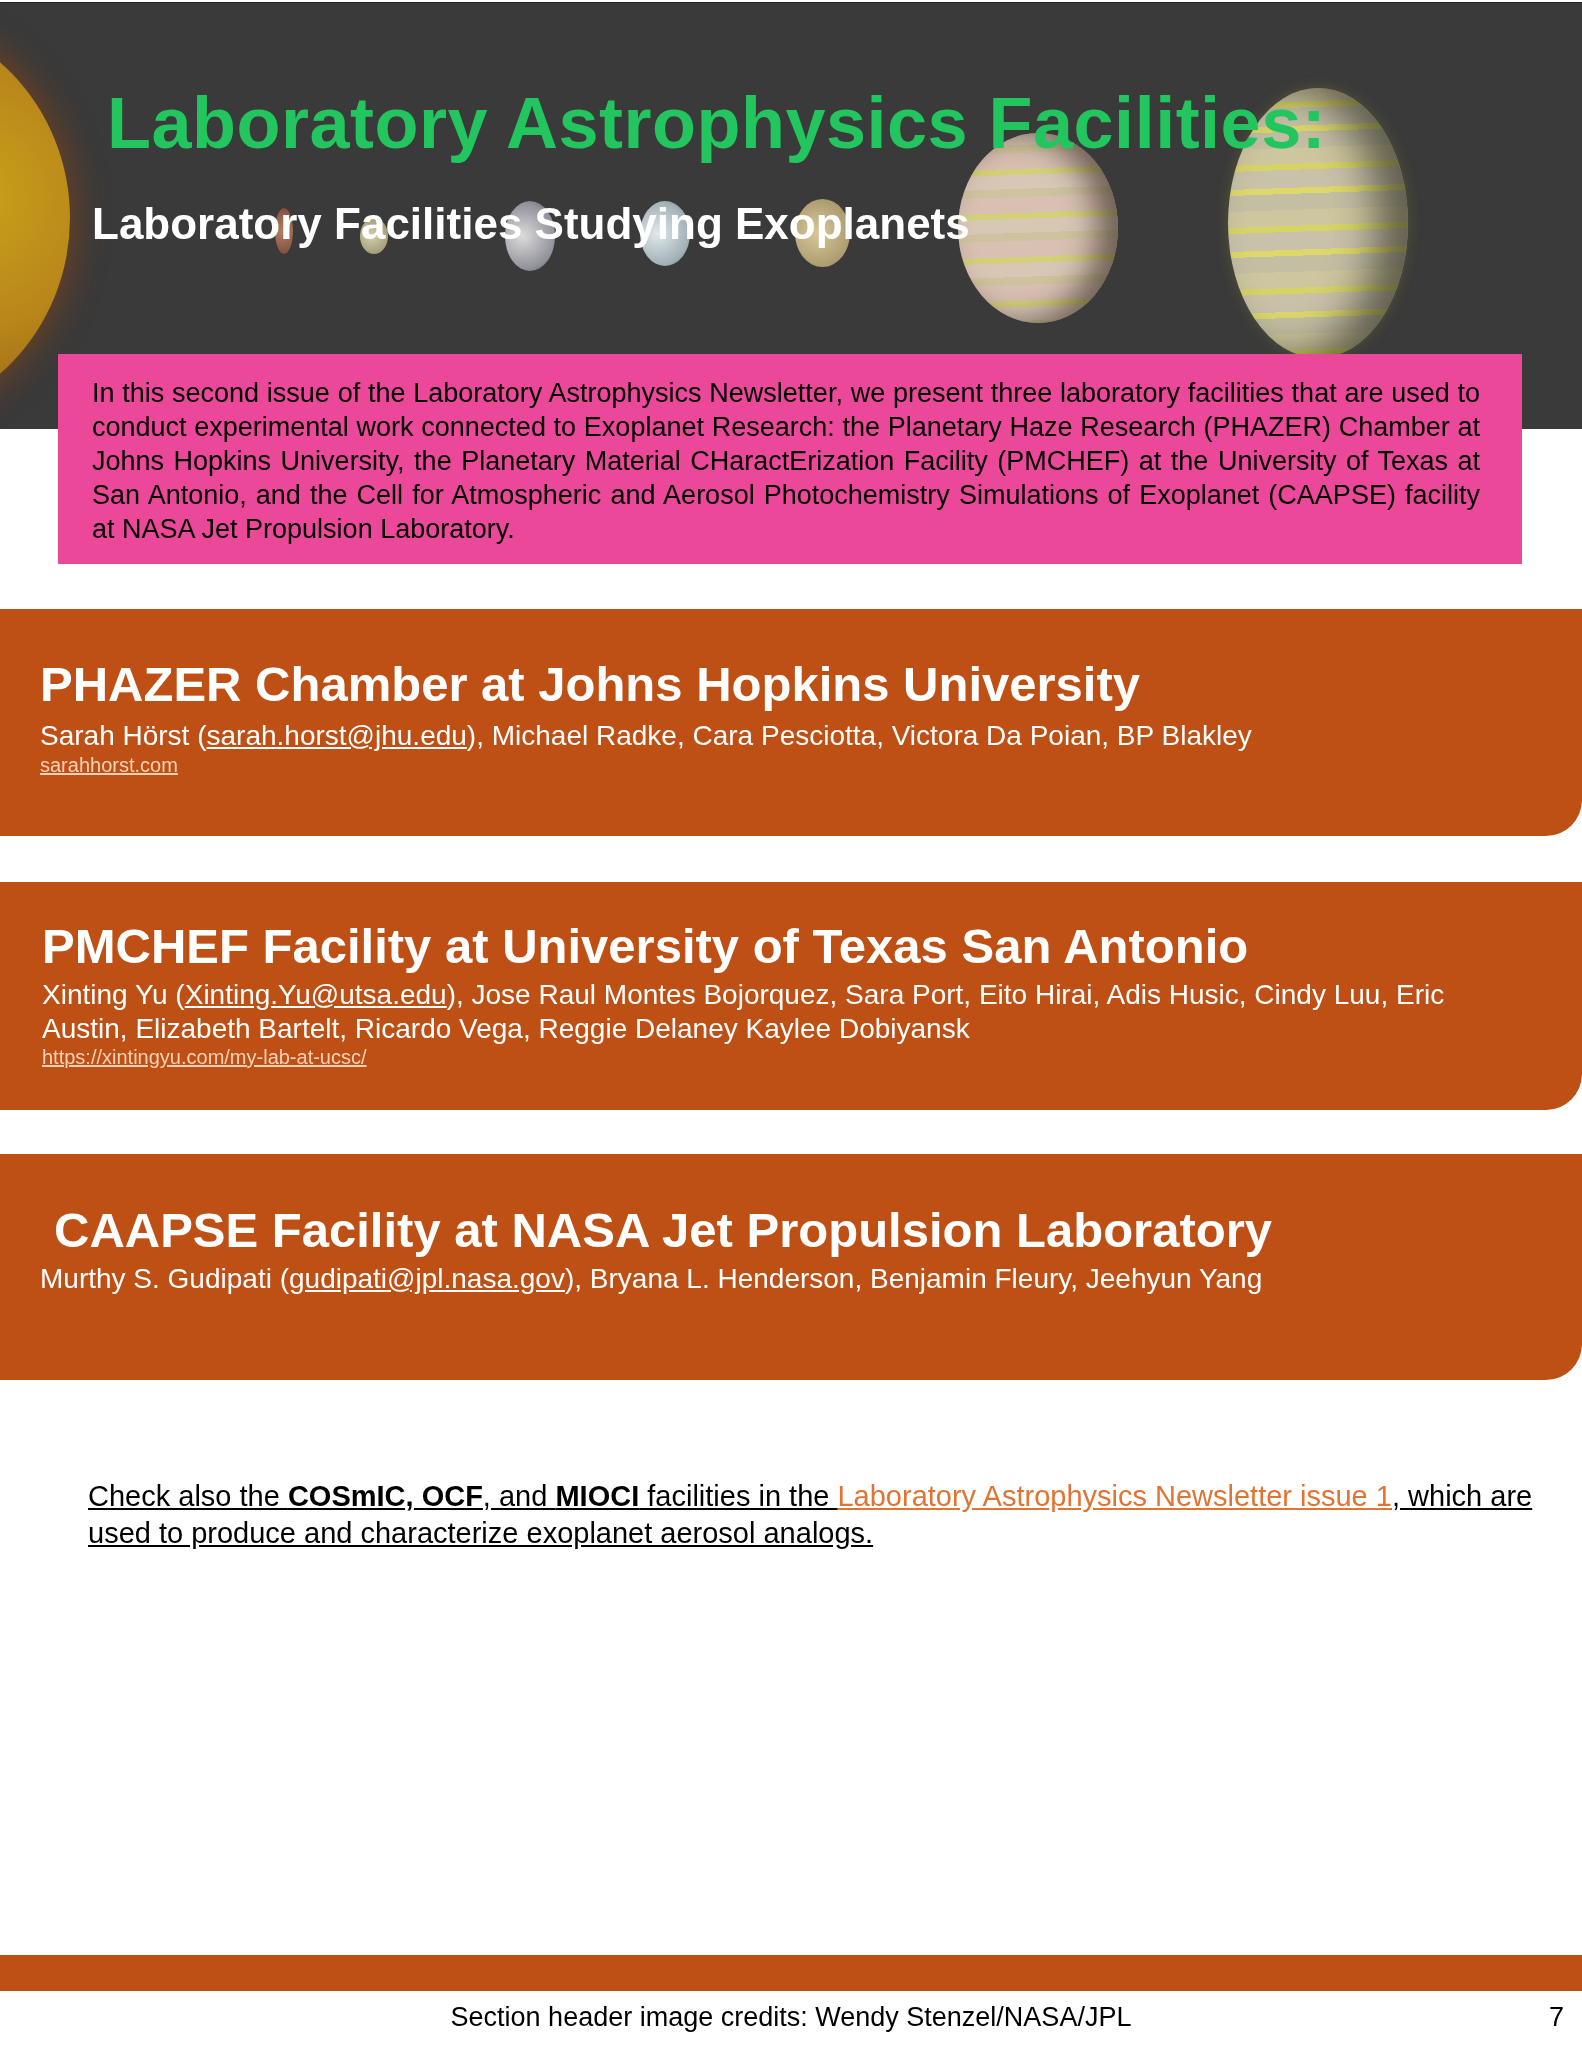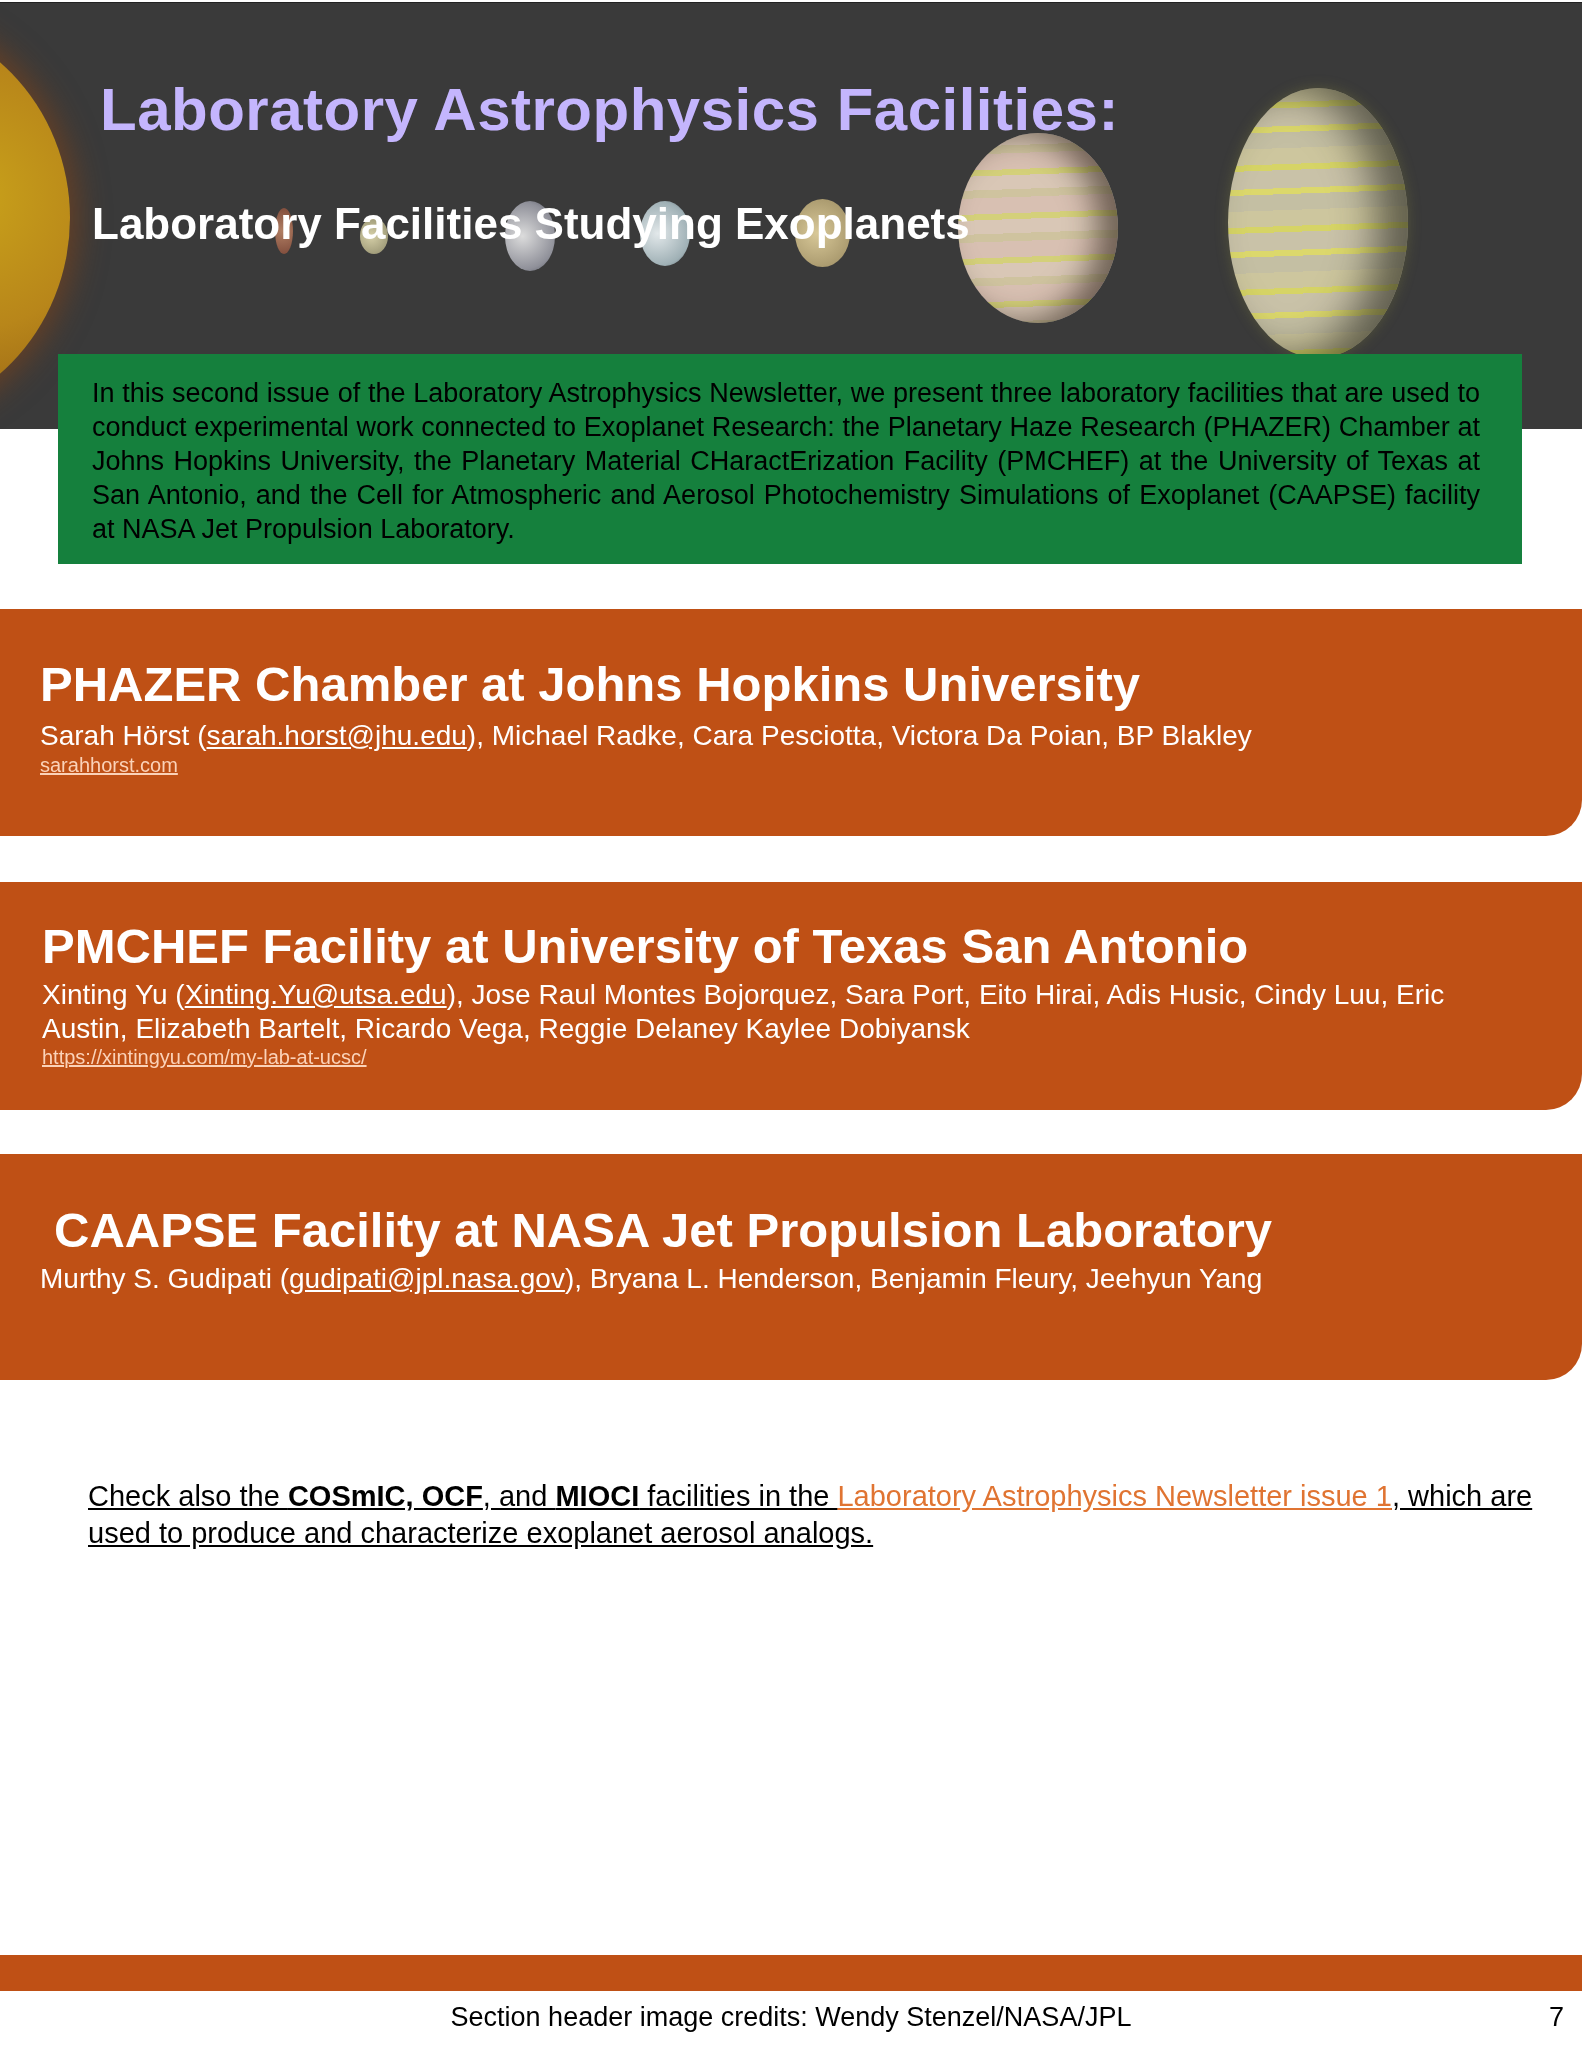--- a/index.html
+++ b/index.html
@@ -19,27 +19,27 @@
     .p4 { left: 640px; top: 198px; width: 50px; height: 65px; background: radial-gradient(circle at 35% 50%, #e2e8ea, #9fb0b5 70%, #4f5a62); }
     .p5 { left: 795px; top: 196px; width: 55px; height: 68px; background: radial-gradient(circle at 40% 50%, #d8c898, #9a8a60); }
     .p6 { left: 958px; top: 130px; width: 160px; height: 190px;
           background: repeating-linear-gradient(178deg, #d9c7b6 0 14px, #cfc39f 14px 22px, #d8c0b2 22px 38px, #d4d07a 38px 44px),
                       radial-gradient(circle at 40% 50%, #e0d0c0, #8d7c70);
           box-shadow: inset -20px 0 30px rgba(40,30,20,.6); }
     .p7 { left: 1228px; top: 85px; width: 180px; height: 270px;
           background: repeating-linear-gradient(178deg, #cdc69e 0 16px, #d6d466 16px 22px, #c9c2a8 22px 40px, #dcd86c 40px 46px, #c4bfa3 46px 62px);
           box-shadow: inset -30px 0 40px rgba(40,40,30,.65), 0 0 14px rgba(160,160,60,.25); }
 
-    .title { position: absolute; left: 92px; top: 64px; margin: 8px; font-size: 60px; font-weight: bold;
-             color: #c4b5fd; letter-spacing: 0.5px; white-space: nowrap; }
+    .title { position: absolute; left: 92px; top: 64px; margin: 15px; font-size: 72px; font-weight: bold;
+             color: #22c55e; letter-spacing: 0.5px; white-space: nowrap; }
     .subtitle { position: absolute; left: 92px; top: 196px; margin: 0; font-size: 44px; font-weight: bold;
                 color: #ffffff; white-space: nowrap; }
 
     
-    .intro { position: absolute; left: 58px; top: 354px; width: 1464px; height: 210px; background: #15803d; }
+    .intro { position: absolute; left: 58px; top: 354px; width: 1464px; height: 210px; background: #ec4899; }
     .intro p { position: absolute; left: 34px; top: 22px; width: 1388px; margin: 0; font-size: 27px; line-height: 34px;
                text-align: justify; }
 
     
     .card { position: absolute; left: 0; width: 1582px; background: #bf5015; border-radius: 0 0 36px 0; color: #fff; }
     .card h2 { position: absolute; left: 40px; margin: 0; font-size: 49px; font-weight: bold; white-space: nowrap; }
     .card .people { position: absolute; left: 40px; margin: 0; font-size: 28px; line-height: 34px; width: 1480px; }
     .card .people a { color: #fff; }
     .card .site { position: absolute; left: 40px; margin: 0; font-size: 20px; }
     .card .site a { color: #fbd2b8; text-decoration: underline; }

